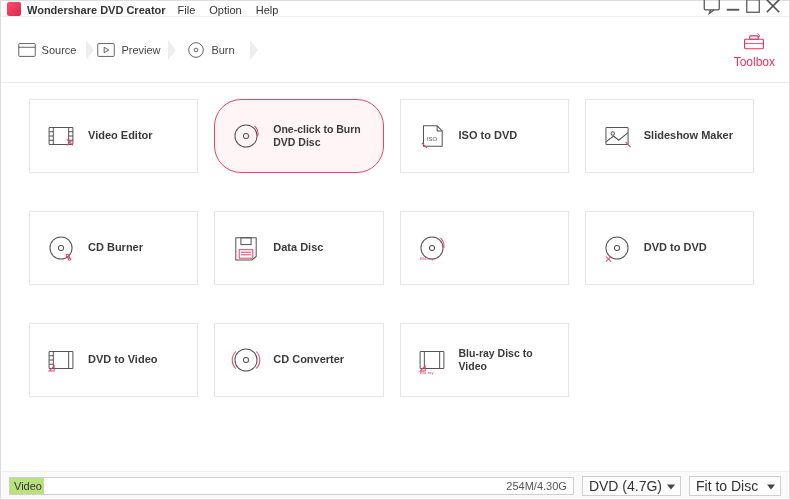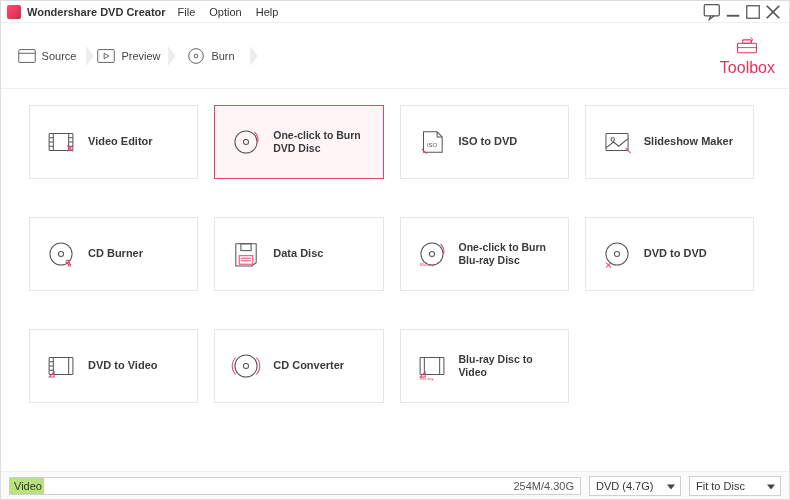--- a/index.html
+++ b/index.html
@@ -1,50 +1,50 @@
 <!DOCTYPE html>
 <html><head>
 <meta charset="utf-8">
 <style>
   * { box-sizing: border-box; margin: 0; padding: 0; font-family: "Segoe UI", Arial, sans-serif; }
   body { width: 790px; height: 500px; overflow: hidden; background: #f5f5f5; }
   .app-window { width: 790px; height: 500px; border: 1px solid #ddd; background: #fff; display: flex; flex-direction: column; }
   
-  .titlebar { height: 22px; display: flex; align-items: center; padding: 0 6px; font-size: 11px; color: #333; border-bottom: 1px solid #eee; }
+  .titlebar { height: 16px; display: flex; align-items: flex-end; padding: 0 6px; font-size: 11px; color: #333; border-bottom: 1px solid #eee; }
   .titlebar .logo { width: 14px; height: 14px; background: linear-gradient(135deg,#ff4d6d 0%,#d62850 100%); border-radius: 2px; margin-right: 6px; flex-shrink:0; }
   .titlebar .title { font-weight: 600; margin-right: 12px; }
   .titlebar .menu-item { margin-right: 14px; cursor: default; }
   .titlebar .spacer { flex: 1; }
   .titlebar .win-icon { width: 20px; height: 20px; display:flex; align-items:center; justify-content:center; color:#555; font-size:11px; }
   
   .topnav { height: 66px; border-bottom: 1px solid #eee; display:flex; align-items:center; padding: 0 14px 0 4px; position:relative; }
   .step { width: 82px; height: 66px; display:flex; flex-direction:row; align-items:center; justify-content:center; gap:4px; font-size:11px; color:#444; position:relative; }
   .step svg { width:22px; height:22px; }
   .step::after { content:""; position:absolute; right:-7px; top:50%; transform:translateY(-50%); width:0; height:0; border-top:10px solid transparent; border-bottom:10px solid transparent; border-left:8px solid #eee; }
   .step:last-of-type::after { display:none; }
-  .toolbox { margin-left:auto; display:flex; flex-direction:column; align-items:center; justify-content:center; gap:3px; font-size:16px; color:#e6325a; }
+  .toolbox { margin-left:auto; display:flex; flex-direction:column; align-items:center; justify-content:center; gap:3px; font-size:12px; color:#e6325a; }
   .toolbox svg { width:24px; height:22px; }
   
   .tool-area { flex:1; padding: 16px 35px 8px 28px; overflow:auto; }
   .tool-grid { display:grid; grid-template-columns: repeat(4, 1fr); column-gap: 16px; row-gap: 38px; }
   .tool-card { height: 74px; background:#fff; border:1px solid #e6e6e6; display:flex; align-items:center; padding:0 12px 0 14px; gap:10px; font-size:11px; color:#333; cursor:pointer; }
-  .tool-card.selected { border-color:#e94368; background:#fff5f7; }
+  .tool-card.selected { border-color:#e94368; background:#fff5f7;border-radius:27px; }
   .tool-card .ic { width:34px; height:34px; flex-shrink:0; display:flex; align-items:center; justify-content:center; }
   .tool-card .ic svg { width:34px; height:34px; stroke:#555; fill:none; stroke-width:1.2; }
   .tool-card .ic .accent { stroke:#e94368; }
   .tool-card .lbl { line-height:1.25; font-weight:600; color:#3a3a3a; }
   .tool-card .lbl.small { font-size:10.5px; }
   
   .statusbar { height: 28px; border-top:1px solid #eee; background:#fafafa; display:flex; align-items:center; padding: 0 8px; gap:8px; }
   .progress-wrap { flex:1; display:flex; align-items:center; }
   .progress { flex:1; height:18px; border:1px solid #cfcfcf; background:#fff; position:relative; display:flex; align-items:center; }
   .progress .fill { position:absolute; left:0; top:0; bottom:0; width:6%; background:#b9e27f; }
   .progress .label { position:relative; z-index:1; font-size:11px; color:#333; padding-left:4px; }
   .progress .size { margin-left:auto; position:relative; z-index:1; font-size:11px; color:#555; padding-right:6px; }
-  .select { height:20px; min-width:92px; border:1px solid #cfcfcf; background:#fff; font-size:11px; color:#333; display:flex; align-items:center; padding:0 18px 0 6px; position:relative; }
+  .select { height:20px; min-width:92px; border:1px solid #cfcfcf; background:#fff; font-size:14px; color:#333; display:flex; align-items:center; padding:0 18px 0 6px; position:relative; }
   .select::after { content:""; position:absolute; right:5px; top:50%; transform:translateY(-30%); border-left:4px solid transparent; border-right:4px solid transparent; border-top:5px solid #444; }
   .hidden-card { visibility:hidden; }
 </style>
 </head>
 <body>
 
 <div class="app-window">
 
   <div class="titlebar">
     <div class="logo"></div>
@@ -193,21 +193,20 @@
 
       <div class="tool-card">
         <div class="ic">
             <svg viewBox="0 0 40 40">
               <circle cx="20" cy="20" r="13"></circle>
               <circle cx="20" cy="20" r="3"></circle>
               <text x="6" y="34" font-size="5" fill="#e94368" stroke="none">Blu-ray</text>
               <path class="accent" d="M30 8 A14 14 0 0 1 34 20"></path>
             </svg>
           </div>
-        <div class="lbl small">One-click to Burn Blu-ray Disc</div>
       </div>
 
       <div class="tool-card">
         <div class="ic">
             <svg viewBox="0 0 40 40">
               <circle cx="20" cy="20" r="13"></circle>
               <circle cx="20" cy="20" r="3"></circle>
               <path class="accent" d="M7 30 L13 36 M13 30 L7 36"></path>
             </svg>
           </div>

